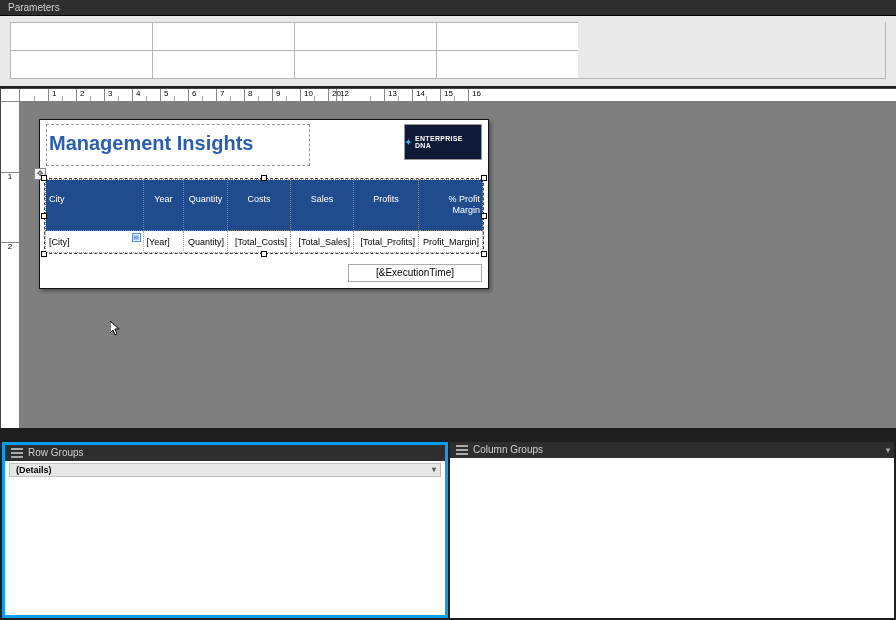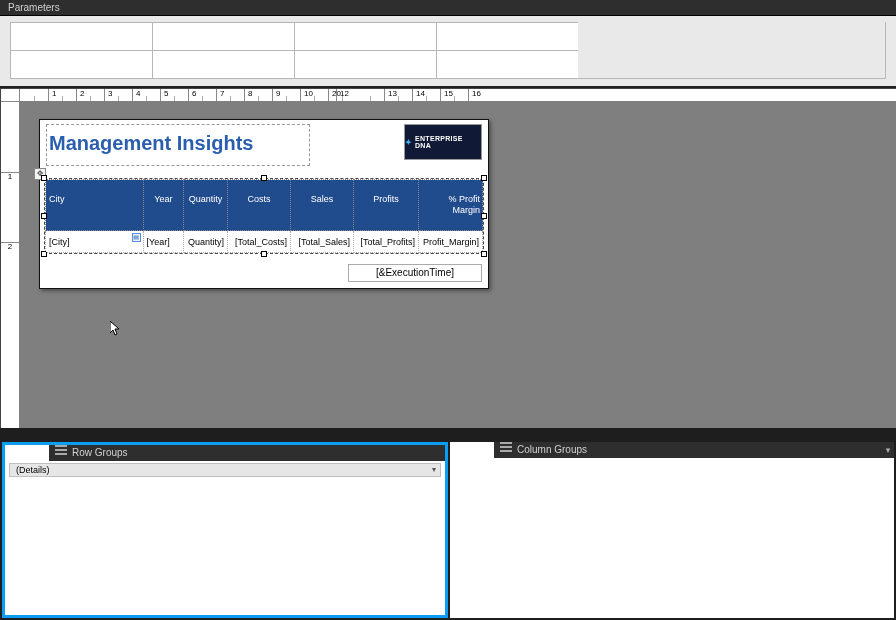--- a/index.html
+++ b/index.html
@@ -260,41 +260,42 @@
   }
   .group-pane.col-pane { margin-left: 0; gap: 40px; }
   .group-header {
     height: 16px;
     background: #2e2e2e;
     color: #d0d0d0;
     font-size: 10px;
     line-height: 16px;
     padding-left: 6px;
     display: flex;
-    margin-left: 44px;
+    align-items: center;
   }
   .grp-icon {
     width: 12px; height: 10px;
     margin-right: 5px;
     background:
       linear-gradient(#aaa,#aaa) 0 0/12px 2px no-repeat,
       linear-gradient(#aaa,#aaa) 0 4px/12px 2px no-repeat,
       linear-gradient(#aaa,#aaa) 0 8px/12px 2px no-repeat;
   }
   .group-body { flex: 1; overflow: auto; }
   .group-item {
     margin: 2px 4px;
     height: 14px;
     background: #e6e6e6;
     border: 1px solid #bfbfbf;
     font-size: 9px;
     line-height: 12px;
     padding-left: 6px;
     display: flex;
     justify-content: space-between;
+    font-weight: bold;
   }
   .group-item .chev {
     width: 12px; text-align: center;
     color: #555;
     font-size: 8px;
   }
 
   .pane-toggle {
     width: 12px;
     color: #aaa;

